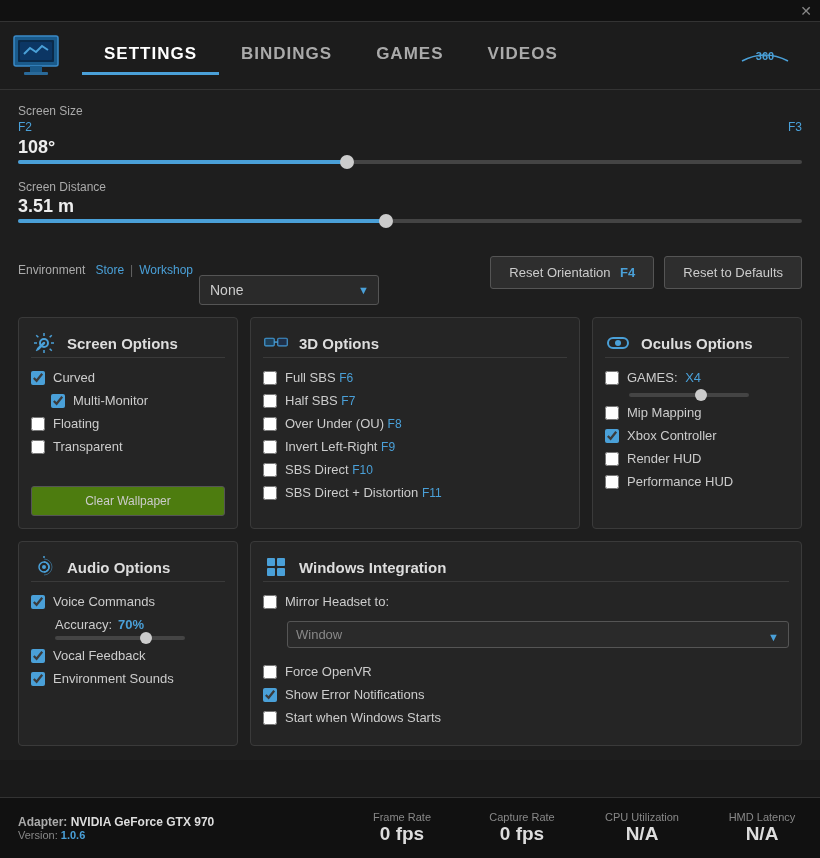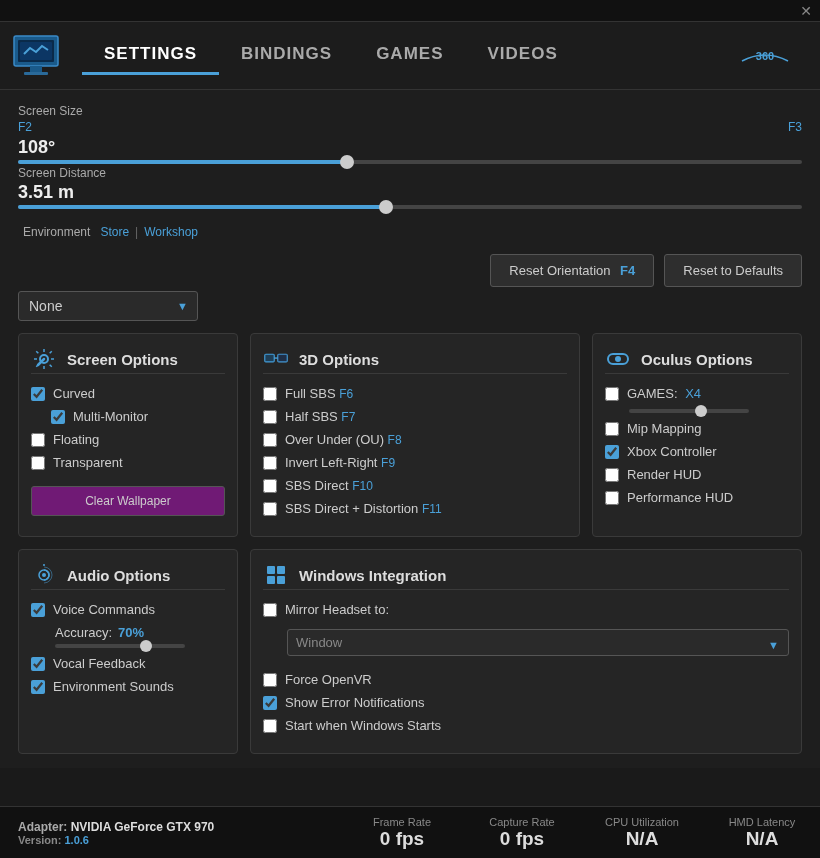--- a/index.html
+++ b/index.html
@@ -79,21 +79,21 @@
     .main-content {
       padding: 14px 18px;
       background: #1e1e1e;
     }
 
     
     .sliders-section {
       margin-bottom: 10px;
     }
     .slider-row {
-      margin-bottom: 2px;
+      margin-bottom: 16px;
     }
     .slider-label-row {
       display: flex;
       align-items: baseline;
       gap: 10px;
       margin-bottom: 2px;
     }
     .slider-label {
       color: #aaa;
       font-size: 12px;
@@ -264,28 +264,28 @@
 
     
     .key-bind {
       color: #4aa0d8;
       font-size: 12px;
       margin-top: 44px;
     }
 
     
     .clear-btn {
-      background: #701a75;
+      background: #4d7c0f;
       border: 1px solid #555;
       color: #ccc;
       padding: 7px 16px;
       font-size: 12px;
       cursor: pointer;
       border-radius: 3px;
-      margin-top: 8px;
+      margin-top: 24px;
       width: 100%;
     }
 
     
     .msaa-slider-wrap {
       margin: 4px 0 8px 24px;
     }
     .msaa-slider-track {
       width: 120px;
       height: 4px;
@@ -370,21 +370,21 @@
       pointer-events: none;
     }
 
     
     .status-bar {
       position: absolute;
       bottom: 0;
       left: 0;
       right: 0;
       background: #111;
-      height: 52px;
+      height: 61px;
       display: flex;
       align-items: center;
       padding: 0 18px;
       border-top: 1px solid #333;
       gap: 40px;
     }
     .status-left {
       flex: 1;
     }
     .status-adapter {
@@ -394,21 +394,21 @@
     .status-adapter span {
       color: #ddd;
       font-weight: 600;
     }
     .status-version {
       font-size: 11px;
       color: #888;
     }
     .status-version span {
       color: #4aa0d8;
-      font-weight: 700;
+      font-weight: 400;
     }
     .status-stat {
       display: flex;
       flex-direction: column;
       align-items: center;
       min-width: 80px;
     }
     .status-stat-label {
       font-size: 11px;
       color: #888;
@@ -518,21 +518,21 @@
         <span class="slider-value">3.51 m</span>
       </div>
       <div class="slider-track">
         <div class="slider-fill" style="width: 47%;"></div>
         <div class="slider-thumb" style="left: 47%;"></div>
       </div>
     </div>
   </div>
 
   <div style="display:flex; align-items:center; justify-content:space-between; margin-bottom:12px;">
-    <div style="display:flex; flex-direction:column; gap:6px;align-items:flex-end;">
+    <div style="display:flex; flex-direction:row; gap:6px;">
       <div class="env-row">
         <span class="env-label">Environment</span>
         <span class="env-link">Store</span>
         <span class="env-sep">|</span>
         <span class="env-link">Workshop</span>
       </div>
       <div class="env-dropdown-wrap">
         <select class="env-dropdown">
           <option>None</option>
           <option>Office</option>

